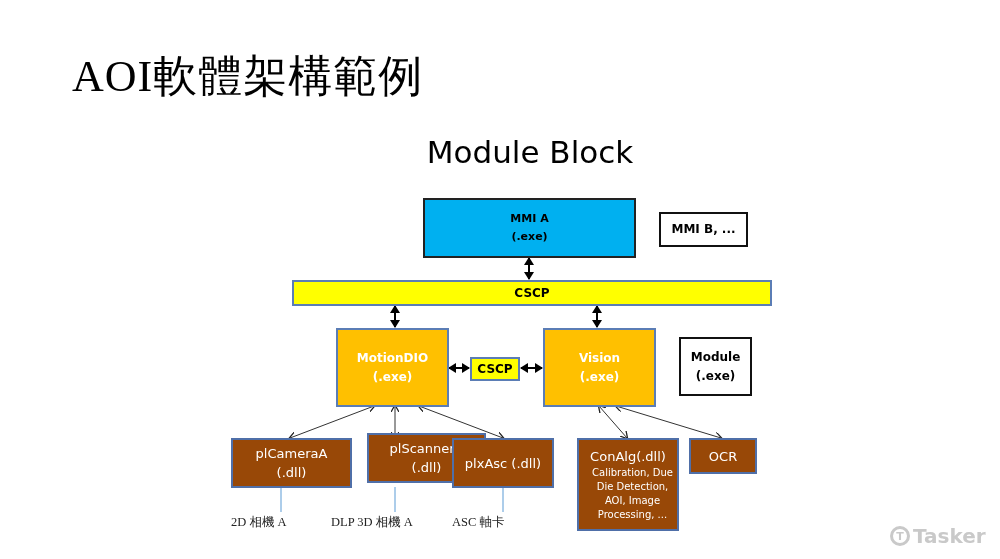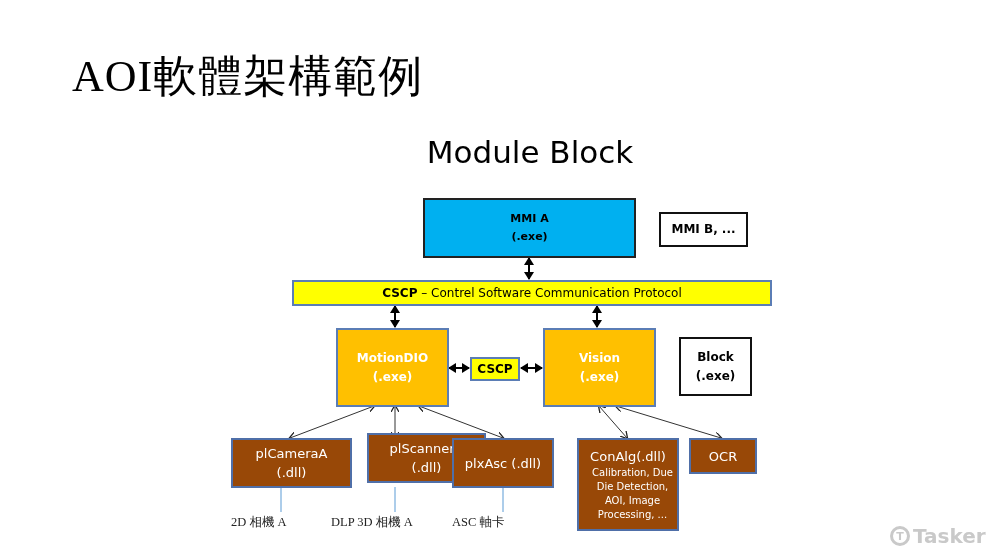--- a/index.html
+++ b/index.html
@@ -53,39 +53,38 @@
   <span>MMI A</span>
   <span>(.exe)</span>
 </div>
 
 <div class="box white" style="left:659px;top:212px;width:89px;height:35px;">
   <span>MMI B, ...</span>
 </div>
 
 <div class="box yellow-bar" style="left:292px;top:280px;width:480px;height:26px;">
   <span style="font-weight:bold;">CSCP</span>
-  <span style="white-space:pre;"> – Contrel Software Communication Protocol</span>
 </div>
 
 <div class="box orange" style="left:336px;top:328px;width:113px;height:79px;">
   <span>MotionDIO</span>
   <span>(.exe)</span>
 </div>
 
 <div class="box yellow-small" style="left:470px;top:357px;width:50px;height:24px;">
   <span>CSCP</span>
 </div>
 
 <div class="box orange" style="left:543px;top:328px;width:113px;height:79px;">
   <span>Vision</span>
   <span>(.exe)</span>
 </div>
 
 <div class="box white" style="left:679px;top:337px;width:73px;height:59px;">
-  <span>Block</span>
+  <span>Module</span>
   <span>(.exe)</span>
 </div>
 
 <div class="box brown" style="left:231px;top:438px;width:121px;height:50px;">
   <span>plCameraA</span>
   <span>(.dll)</span>
 </div>
 <div class="caption" style="left:231px;width:101px;top:514px;">2D 相機 A</div>
 
 <div class="box brown" style="left:341px;top:433px;width:119px;height:50px;margin-left:26px;">

